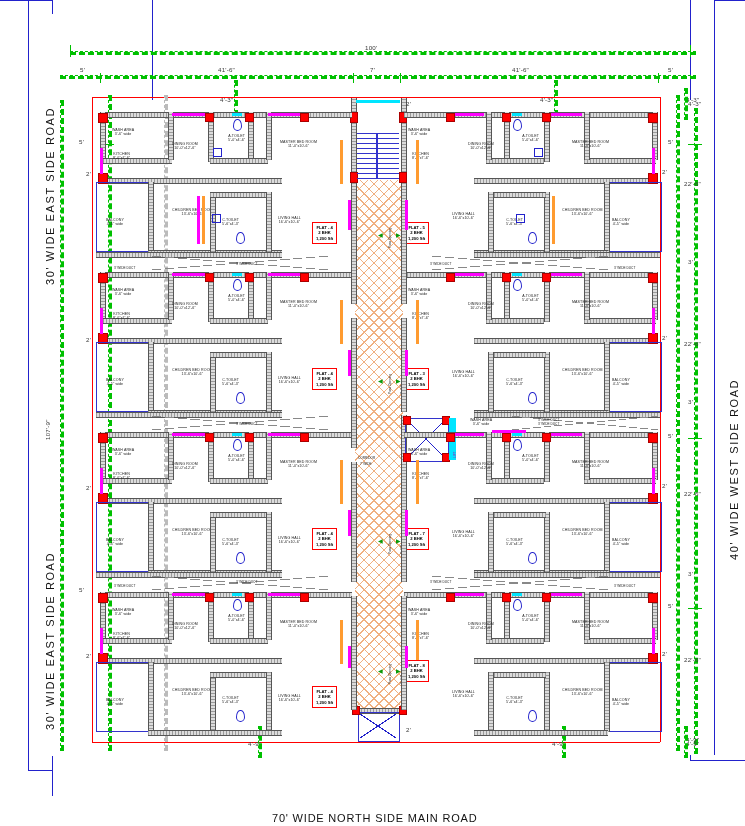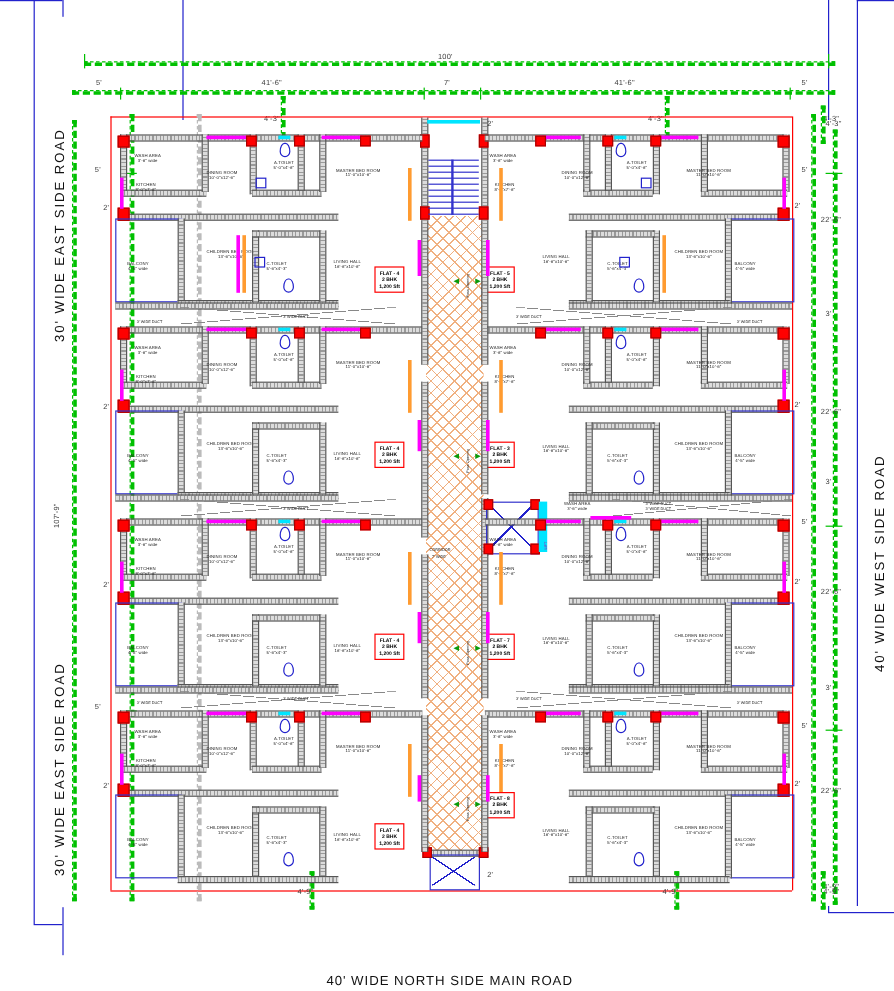--- a/index.html
+++ b/index.html
@@ -183,21 +183,21 @@
   <div class="tickh" style="left:688px;top:144px;width:14px;"></div>
   <div class="tickh" style="left:688px;top:438px;width:14px;"></div>
   <div class="tickh" style="left:688px;top:608px;width:14px;"></div>
 
   <div class="dimtxt" style="left:248px;top:740px;">4'-9"</div>
   <div class="dimtxt" style="left:552px;top:740px;">4'-9"</div>
   <div class="dimtxt" style="left:686px;top:740px;">4'-9"</div>
   <div class="vline dimgreen dash" style="left:258px;top:726px;height:26px;"></div>
   <div class="vline dimgreen dash" style="left:562px;top:726px;height:26px;"></div>
   <div class="vline dimgreen dash" style="left:684px;top:726px;height:26px;"></div>
-  <div class="bottomlbl" style="left:272px;top:812px;">40' WIDE NORTH SIDE  MAIN ROAD</div>
+  <div class="bottomlbl" style="left:272px;top:812px;">70' WIDE NORTH SIDE  MAIN ROAD</div>
 
   <div class="hatch" style="left:355px;top:180px;width:48px;height:530px;"></div>
   <div class="tinytxt" style="left:358px;top:456px;font-size:3.2px;">CORRIDOR</div>
   <div class="tinytxt" style="left:360px;top:462px;font-size:3.2px;">7' WIDE</div>
 
   <div class="wallv" style="left:351px;top:98px;height:86px;"></div>
   <div class="wallv" style="left:401px;top:98px;height:86px;"></div>
   <div class="wincy" style="left:356px;top:100px;width:44px;height:3px;"></div>
   <div class="col" style="left:350px;top:112px;width:6px;height:9px;"></div>
   <div class="col" style="left:399px;top:112px;width:6px;height:9px;"></div>

